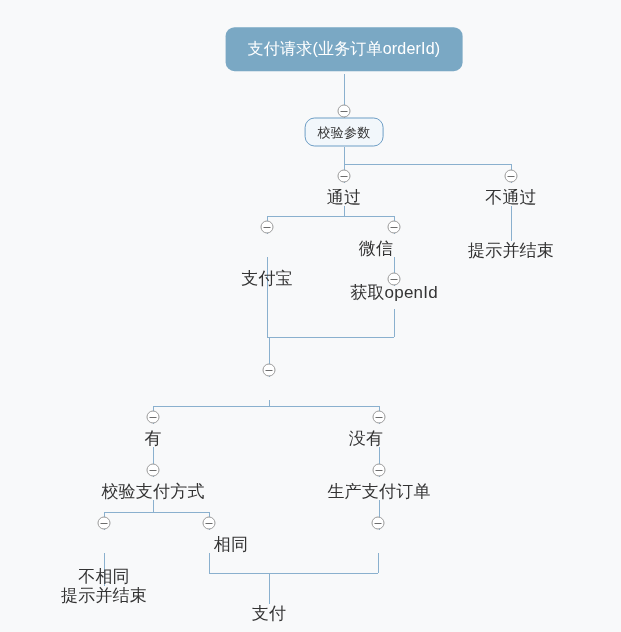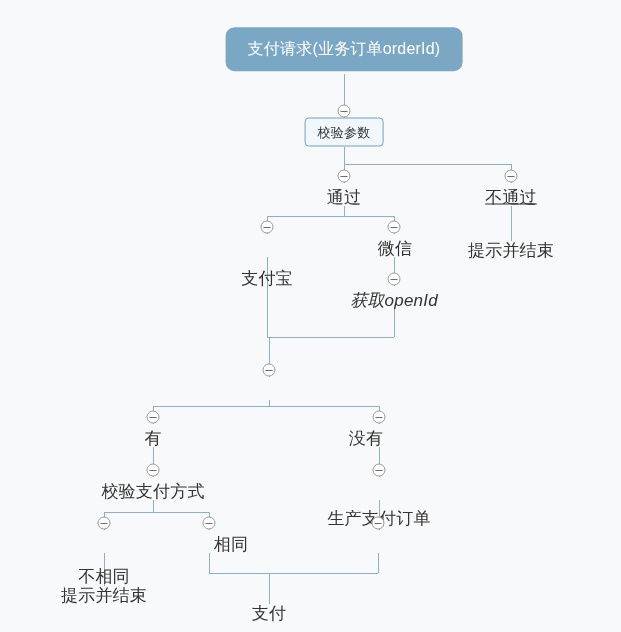--- a/index.html
+++ b/index.html
@@ -40,21 +40,21 @@
     background: #7aa8c4;
     color: #ffffff;
     font-size: 16px;
     padding: 13px 22px;
     border-radius: 9px;
     line-height: 1.1;
   }
   .node.boxed {
     background: #f2f7fb;
     border: 1px solid #6f9fc6;
-    border-radius: 4px;
+    border-radius: 10px;
     padding: 7px 12px;
     font-size: 13px;
   }
   
   .toggle {
     position: absolute;
     width: 13px;
     height: 13px;
     transform: translate(-50%, -50%);
     border-radius: 50%;
@@ -121,37 +121,37 @@
       <path d="M269 573 L269 604" stroke="#8ab0ce" stroke-width="1" fill="none" shape-rendering="crispEdges"></path>
       <path d="M378 553 L378 573" stroke="#8ab0ce" stroke-width="1" fill="none" shape-rendering="crispEdges"></path>
       <path d="M378 573 L269 573" stroke="#8ab0ce" stroke-width="1" fill="none" shape-rendering="crispEdges"></path>
       <path d="M269 573 L269 604" stroke="#8ab0ce" stroke-width="1" fill="none" shape-rendering="crispEdges"></path>
     </svg>
 <div class="node root" style="left: 344px; top: 49px;">支付请求(业务订单orderId)</div>
     <div class="node boxed" style="left: 344px; top: 132px;">校验参数</div>
     <div class="toggle" style="left: 344px; top: 111px;"></div>
     <div class="node" style="left: 344px; top: 197px;">通过</div>
     <div class="toggle" style="left: 344px; top: 176px;"></div>
-    <div class="node" style="left: 511px; top: 197px; text-decoration: underline;">不通过</div>
+    <div class="node" style="left: 511px; top: 197px;">不通过</div>
     <div class="toggle" style="left: 511px; top: 176px;"></div>
     <div class="node" style="left: 511px; top: 250px;">提示并结束</div>
     <div class="node" style="left: 267px; top: 244px; margin-top: 34px;">支付宝</div>
     <div class="toggle" style="left: 267px; top: 227px;"></div>
-    <div class="node" style="left: 395px; top: 248px;">微信</div>
+    <div class="node" style="left: 376px; top: 248px;">微信</div>
     <div class="toggle" style="left: 394px; top: 227px;"></div>
-    <div class="node" style="left: 394px; top: 300px; font-style: italic;">获取openId</div>
+    <div class="node" style="left: 394px; top: 292px;">获取openId</div>
     <div class="toggle" style="left: 394px; top: 279px;"></div>
     <div class="toggle" style="left: 269px; top: 370px;"></div>
     <div class="node" style="left: 153px; top: 438px;">有</div>
     <div class="toggle" style="left: 153px; top: 417px;"></div>
     <div class="node" style="left: 366px; top: 438px;">没有</div>
     <div class="toggle" style="left: 379px; top: 417px;"></div>
     <div class="node" style="left: 153px; top: 491px; text-align: right;">校验支付方式</div>
     <div class="toggle" style="left: 153px; top: 470px;"></div>
-    <div class="node" style="left: 379px; top: 518px;">生产支付订单</div>
+    <div class="node" style="left: 379px; top: 491px;">生产支付订单</div>
     <div class="toggle" style="left: 379px; top: 470px;"></div>
     <div class="node" style="left: 104px; top: 576px;">不相同</div>
     <div class="toggle" style="left: 104px; top: 523px;"></div>
     <div class="node" style="left: 209px; top: 544px; margin-left: 22px;">相同</div>
     <div class="toggle" style="left: 209px; top: 523px;"></div>
     <div class="toggle" style="left: 378px; top: 523px;"></div>
     <div class="node" style="left: 104px; top: 595px;">提示并结束</div>
     <div class="node" style="left: 269px; top: 613px;">支付</div>
   </div>
 

